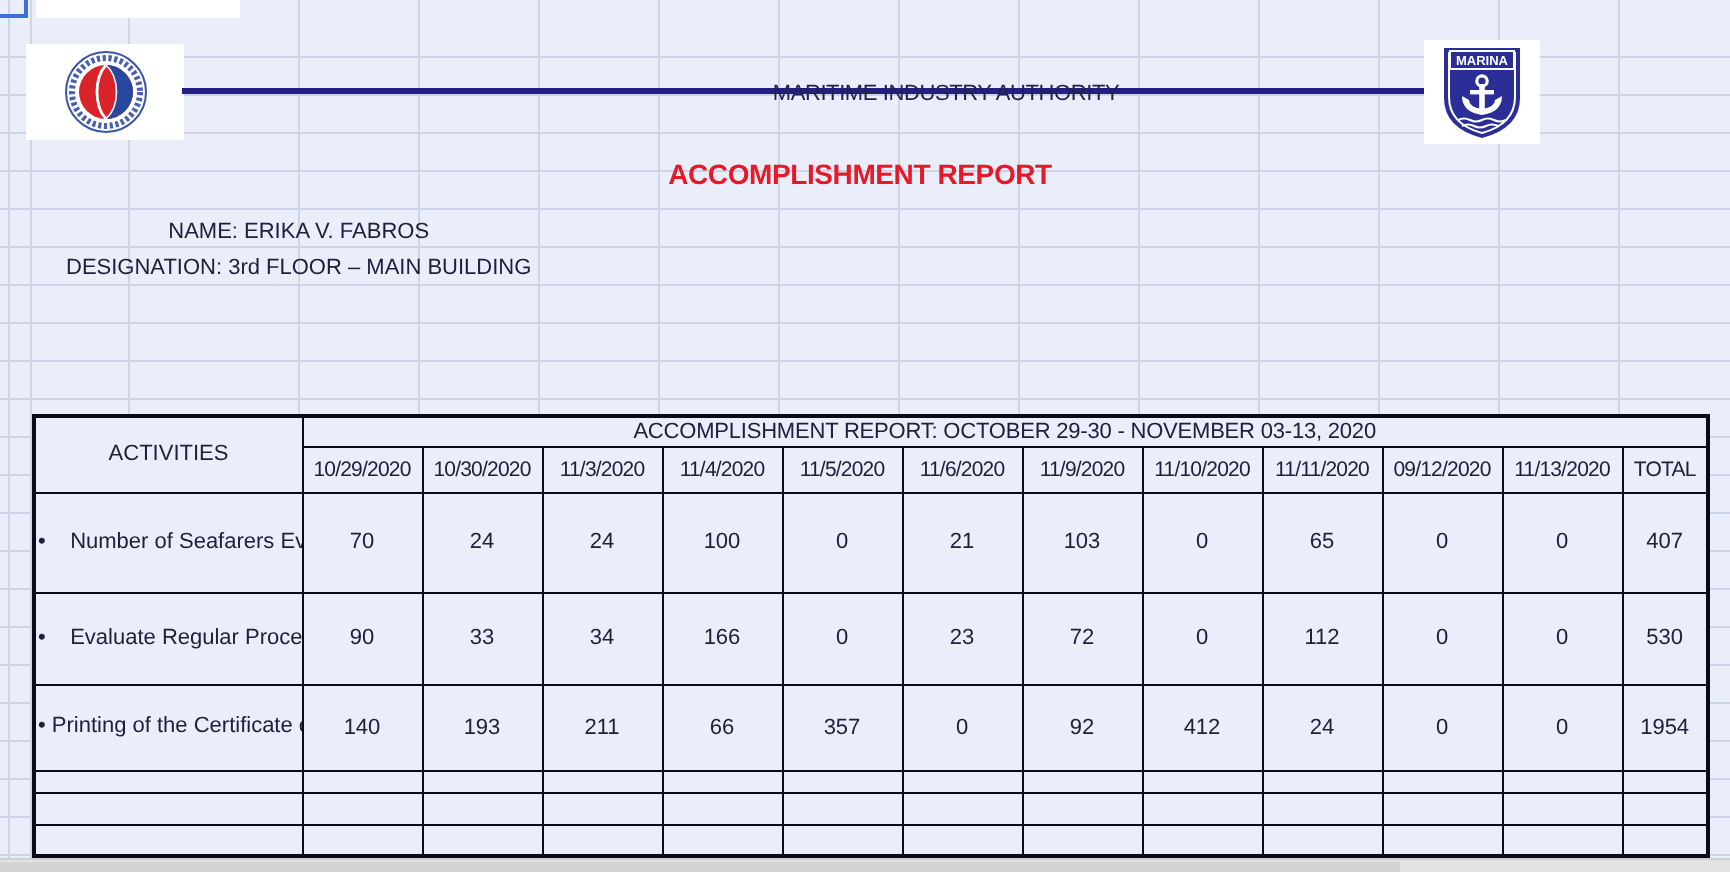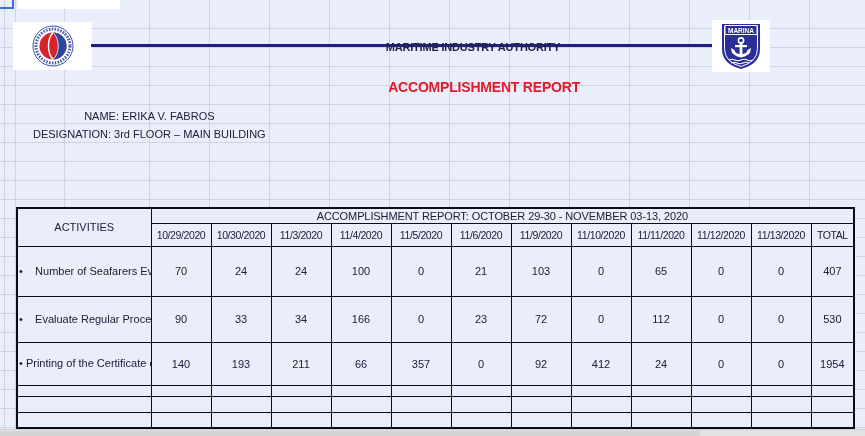--- a/index.html
+++ b/index.html
@@ -22,26 +22,26 @@
   .white-cell-top { position: absolute; left: 18px; top: 0; width: 102px; height: 9px; background: #ffffff; }
   .selection-corner {
     position: absolute; left: 0; top: 0; width: 14px; height: 9px;
     border-right: 2px solid #3b6fe0; border-bottom: 2px solid #3b6fe0;
   }
   .logo-box-left { position: absolute; left: 13px; top: 22px; width: 79px; height: 48px; background: #ffffff; display: flex; align-items: center; justify-content: center; }
   .logo-box-right { position: absolute; left: 712px; top: 20px; width: 58px; height: 52px; background: #ffffff; display: flex; align-items: center; justify-content: center; }
   .header-rule { position: absolute; left: 91px; top: 44px; width: 622px; height: 3px; background: #232082; }
   .authority-title {
     position: absolute; left: 373px; top: 41px; width: 200px;
-    text-align: center; font-size: 11px; font-weight: bold;
+    text-align: center; font-size: 11px; font-weight: normal;
     color: #22224e; letter-spacing: -0.2px; z-index: 3;
   }
   .report-title {
     position: absolute; left: 280px; top: 79px; width: 300px;
-    text-align: right; font-size: 14px; font-weight: bold;
+    text-align: center; font-size: 14px; font-weight: bold;
     color: #e41a29; letter-spacing: -0.2px;
   }
   .info-block { position: absolute; left: 33px; top: 107px; font-size: 11px; line-height: 18px; color: #20203a; text-align: center; }
   .report-table {
     position: absolute; left: 16px; top: 207px; width: 837px;
     border-collapse: collapse; table-layout: fixed;
     font-size: 11px; color: #20203a;
     background: #e9eefa;
   }
   .report-table th, .report-table td {
@@ -136,21 +136,21 @@
   <tr style="height:23px">
     <th class="date-head">10/29/2020</th>
     <th class="date-head">10/30/2020</th>
     <th class="date-head">11/3/2020</th>
     <th class="date-head">11/4/2020</th>
     <th class="date-head">11/5/2020</th>
     <th class="date-head">11/6/2020</th>
     <th class="date-head">11/9/2020</th>
     <th class="date-head">11/10/2020</th>
     <th class="date-head">11/11/2020</th>
-    <th class="date-head">11/12/2020</th>
+    <th class="date-head">09/12/2020</th>
     <th class="date-head">11/13/2020</th>
     <th class="date-head">TOTAL</th>
   </tr>
   <tr style="height:50px">
     <td class="activity-cell">•&nbsp;&nbsp;&nbsp; Number of Seafarers Evaluated in Regular Processing of COP.</td>
     <td class="value-cell">70</td>
     <td class="value-cell">24</td>
     <td class="value-cell">24</td>
     <td class="value-cell">100</td>
     <td class="value-cell">0</td>

